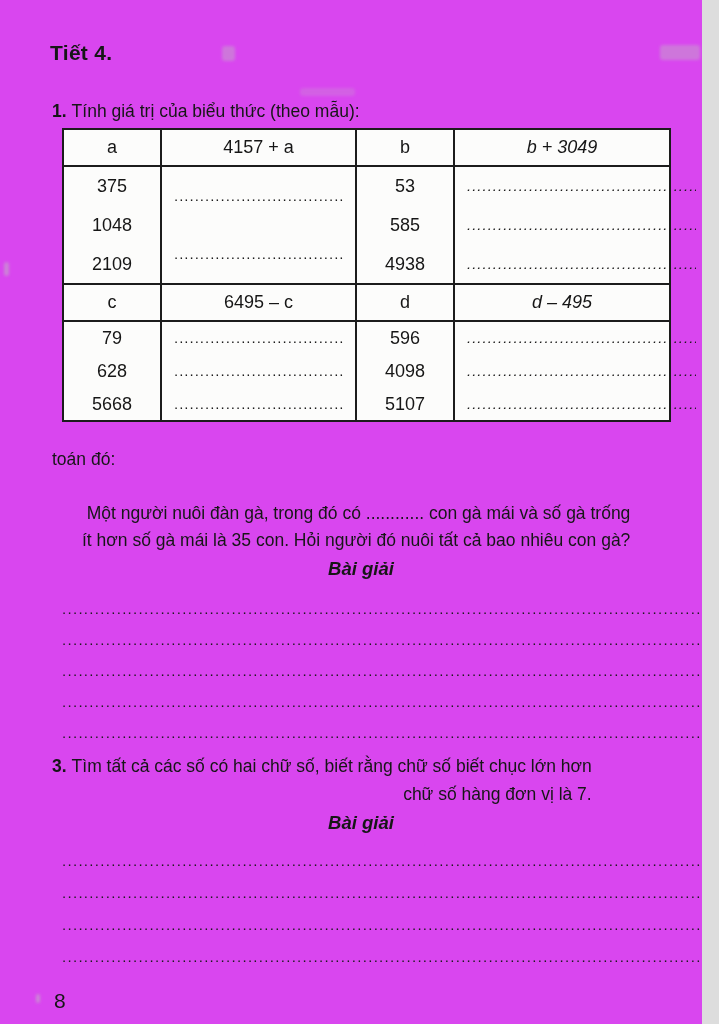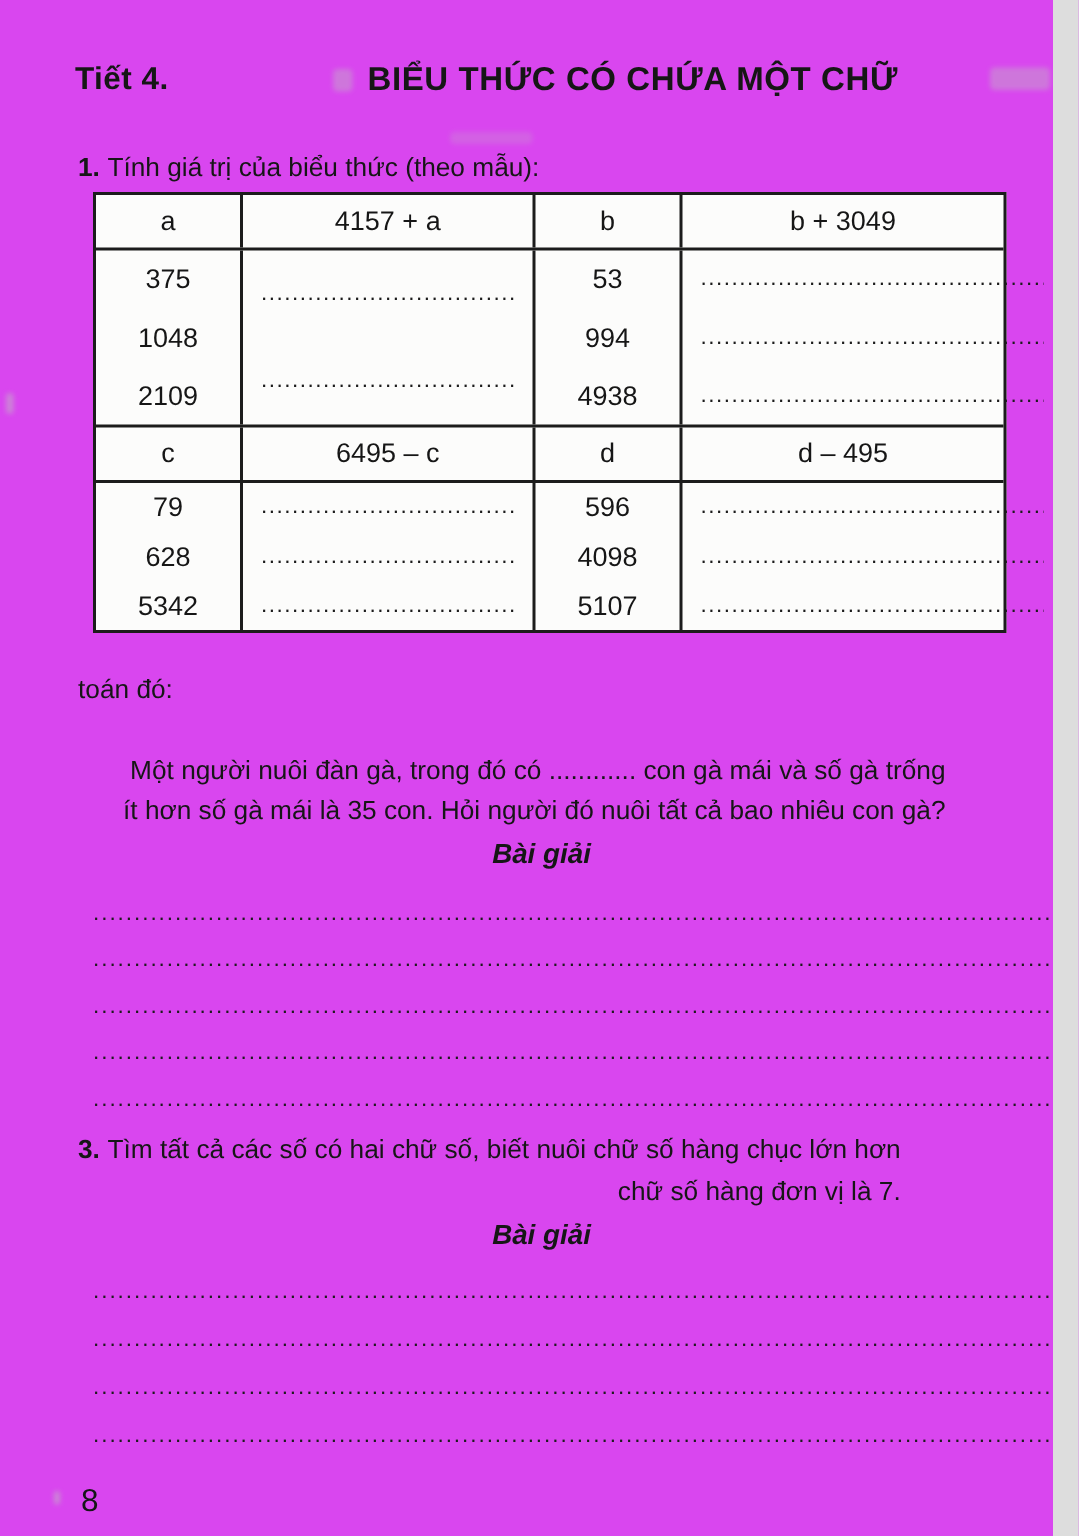--- a/index.html
+++ b/index.html
@@ -13,21 +13,21 @@
   .page-title  { position:absolute; left:245px; top:40px; font-size:22px; font-weight:bold; letter-spacing:0.4px; white-space:nowrap; }
   
   .ex-num { font-weight:bold; margin-right:5px; }
   .prompt-line { white-space:nowrap;text-align:right; }
   .ex1-prompt { position:absolute; left:52px; top:101px; font-size:17.5px; }
   
   .tbl { position:absolute; left:62px; top:128px; width:609px; border:2px solid #1c1c1c; box-sizing:border-box; background:#fcfcfb; }
   .t-row { display:grid; grid-template-columns:98px 195px 98px 1fr; }
   .t-head .t-cell { padding:7px 0 7px 0; font-size:18px; text-align:center; }
   .t-cell { border-right:2px solid #1c1c1c; box-sizing:border-box; }
-  .t-cell:last-child { border-right:none; }
+  .t-cell:last-child { border-right:none;font-style:italic; }
   .t-sep { border-top:2px solid #1c1c1c; }
   .t-body { height:116px; }
   .t-body2 { height:98px; }
   .t-col { display:flex; flex-direction:column; justify-content:space-around; align-items:center; padding:0 0; }
   .t-val { font-size:18px; line-height:20px; white-space:nowrap; }
   .t-dot { font-size:15px; letter-spacing:1px; line-height:20px;
            width:calc(100% - 24px); overflow:hidden; white-space:nowrap; color:#1b1b1b; }
   
   .ex2-intro { position:absolute; left:52px; top:446px; font-size:17.5px; line-height:27px; }
   .ex2-problem { position:absolute; left:82px; top:500px; font-size:17.5px; line-height:27px; }
@@ -57,21 +57,20 @@
 
 <div class="sheet">
 
   <div class="artifact a1"></div>
   <div class="artifact a2"></div>
   <div class="artifact a3"></div>
   <div class="artifact a4"></div>
   <div class="artifact a5"></div>
 
   <div class="lesson-label">Tiết 4.</div>
-  <div class="page-title">BIỂU THỨC CÓ CHỨA MỘT CHỮ</div>
 
   <div class="ex1-prompt prompt-line">
     <b class="ex-num">1.</b><span>Tính giá trị của biểu thức (theo mẫu):</span>
   </div>
 
   <div class="tbl">
 
     <div class="t-row t-head">
       <div class="t-cell">a</div>
       <div class="t-cell">4157 + a</div>
@@ -84,42 +83,42 @@
         <div class="t-val">375</div>
         <div class="t-val">1048</div>
         <div class="t-val">2109</div>
       </div>
       <div class="t-cell t-col">
         <div class="t-dot">.................................................</div>
         <div class="t-dot">.................................................</div>
       </div>
       <div class="t-cell t-col">
         <div class="t-val">53</div>
-        <div class="t-val">994</div>
+        <div class="t-val">585</div>
         <div class="t-val">4938</div>
       </div>
       <div class="t-cell t-col">
         <div class="t-dot">.................................................</div>
         <div class="t-dot">.................................................</div>
         <div class="t-dot">.................................................</div>
       </div>
     </div>
 
     <div class="t-row t-head t-sep">
       <div class="t-cell">c</div>
       <div class="t-cell">6495 – c</div>
       <div class="t-cell">d</div>
       <div class="t-cell">d – 495</div>
     </div>
 
     <div class="t-row t-body2 t-sep">
       <div class="t-cell t-col">
         <div class="t-val">79</div>
         <div class="t-val">628</div>
-        <div class="t-val">5342</div>
+        <div class="t-val">5668</div>
       </div>
       <div class="t-cell t-col">
         <div class="t-dot">.................................................</div>
         <div class="t-dot">.................................................</div>
         <div class="t-dot">.................................................</div>
       </div>
       <div class="t-cell t-col">
         <div class="t-val">596</div>
         <div class="t-val">4098</div>
         <div class="t-val">5107</div>
@@ -152,21 +151,21 @@
       </div>
     <div class="ans-line">
         <span>......................................................................................................................................................</span>
       </div>
     <div class="ans-line">
         <span>......................................................................................................................................................</span>
       </div>
   </div>
 
   <div class="ex3-intro">
-    <div class="prompt-line"><b class="ex-num">3.</b><span>Tìm tất cả các số có hai chữ số, biết nuôi chữ số hàng chục lớn hơn</span></div>
+    <div class="prompt-line"><b class="ex-num">3.</b><span>Tìm tất cả các số có hai chữ số, biết rằng chữ số biết chục lớn hơn</span></div>
     <div class="prompt-line">chữ số hàng đơn vị là 7.</div>
   </div>
   <div class="baigiai bg3">Bài giải</div>
   <div class="ans-block ab3">
     <div class="ans-line">
         <span>......................................................................................................................................................</span>
       </div>
     <div class="ans-line">
         <span>......................................................................................................................................................</span>
       </div>

